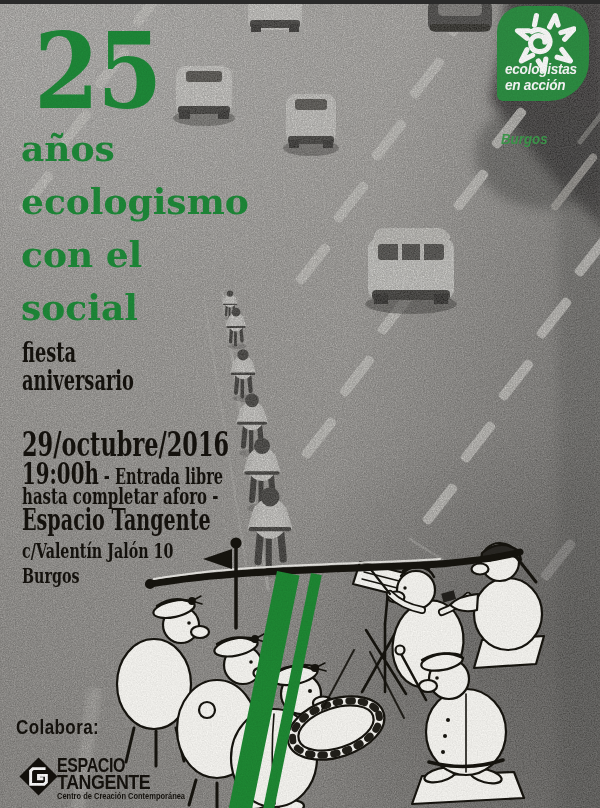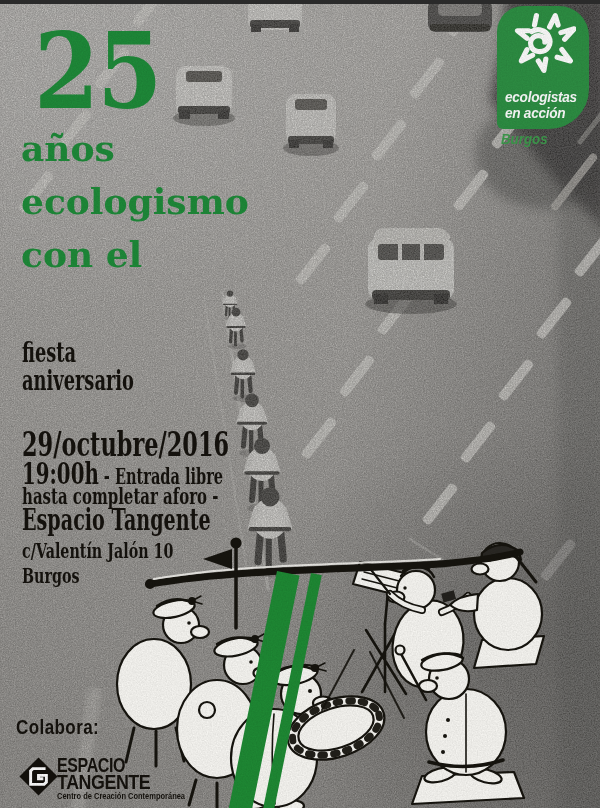--- a/index.html
+++ b/index.html
@@ -45,21 +45,21 @@
   .date { top:423px; font-size:34px; transform:scaleX(.66); }
   .timeline { top:455px; font-size:30px; transform:scaleX(.66); }
   .timeline .time-big { font-size:30px; }
   .timeline .entry-sm { font-size:22px; }
   .entry2 { top:481px; font-size:22px; transform:scaleX(.68); }
   .venue { top:502px; font-size:29px; transform:scaleX(.66); }
   .addr  { top:536px; font-size:21px; transform:scaleX(.68); }
   .city  { top:561px; font-size:21px; transform:scaleX(.68); }
   
   .org-logo {
-    position:absolute; left:497px; top:2px; width:92px; height:123px; z-index:6;
+    position:absolute; left:497px; top:2px; width:92px; height:95px; z-index:6;
     background:#2e9044; border-radius:26px 30px 40px 6px;
   }
   .org-logo .sun { position:absolute; left:13px; top:4px; }
   .org-logo .org-text {
     position:absolute; left:8px; bottom:8px;
     color:#fff; font-weight:bold; font-style:italic;
     font-size:14.5px; line-height:15.5px; letter-spacing:-.3px;
     transform:scaleX(.94); transform-origin:0 100%;
     white-space:nowrap;
   }
@@ -329,20 +329,21 @@
   </svg>
 
   <div class="stripe stripe-a"></div>
   <div class="stripe stripe-b"></div>
 
   <div class="green-serif title-number">25</div>
   <div class="green-serif title-lines">
     <div>años</div>
     <div>ecologismo</div>
     <div>con el</div>
+    <div>social</div>
   </div>
 
   <div class="blk sub1">fiesta</div>
   <div class="blk sub2">aniversario</div>
   <div class="blk date">29/octubre/2016</div>
   <div class="blk timeline">
     <span class="time-big">19:00h</span><span class="entry-sm"> - Entrada libre</span>
   </div>
   <div class="blk entry2">hasta completar aforo -</div>
   <div class="blk venue">Espacio Tangente</div>

